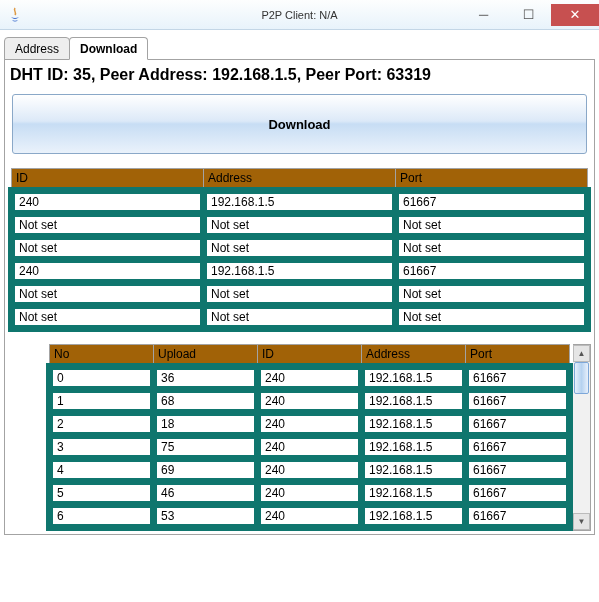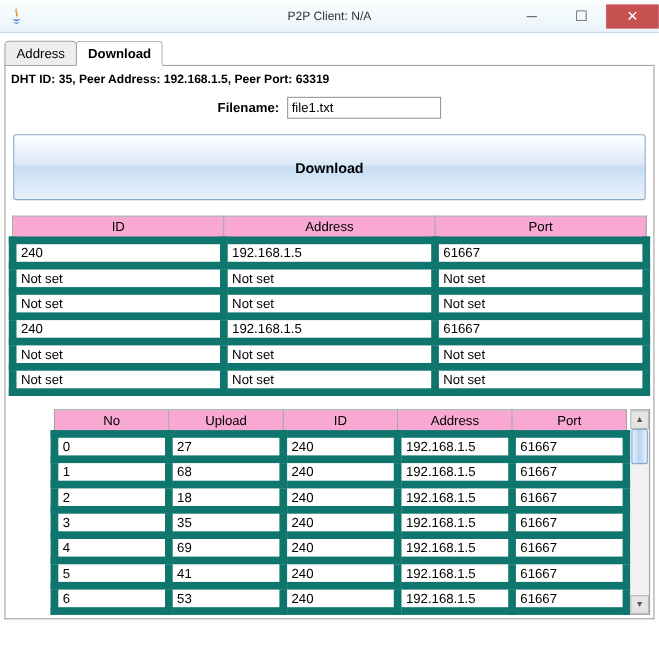--- a/index.html
+++ b/index.html
@@ -78,21 +78,21 @@
     border-bottom: 1px solid #fff;
     font-weight: bold;
   }
   .tab-panel {
     border: 1px solid #a3a3a3;
     border-top: none;
     padding: 3px;
   }
   .status-line {
     font-weight: bold;
-    font-size: 11px;
+    font-size: 16px;
     padding: 3px 2px 6px 2px;
   }
   .filename-row {
     text-align: center;
     padding: 4px 0 10px 0;
   }
   .filename-row label {
     font-weight: bold;
     margin-right: 4px;
   }
@@ -120,25 +120,25 @@
   }
   .table-block {
     margin-top: 10px;
   }
   table.data {
     width: 100%;
     border-collapse: collapse;
     table-layout: fixed;
   }
   table.data th {
-    background: #f9a8d4;
+    background: #a16207;
     border: 1px solid #a3a3a3;
     font-weight: normal;
     padding: 2px 4px;
-    text-align: center;
+    text-align: left;
     font-size: 12px;
     height: 18px;
   }
   table.data td {
     border: 7px solid #0f766e;
     padding: 1px 4px;
     font-size: 12px;
     height: 17px;
     overflow: hidden;
     white-space: nowrap;
@@ -215,24 +215,20 @@
 
 <div class="content">
   <div class="tabs-bar">
     <div class="tab">Address</div>
     <div class="tab active">Download</div>
   </div>
 
   <div class="tab-panel">
     <div class="status-line">DHT ID: 35, Peer Address: 192.168.1.5, Peer Port: 63319</div>
 
-    <div class="filename-row">
-      <label>Filename:</label>
-      <input class="filename-input" type="text" value="file1.txt" style="">
-    </div>
 
     <div class="dl-button-wrap">
       <button class="download-btn">Download</button>
     </div>
 
     <div class="table-block">
       <table class="data">
         <thead>
           <tr>
             <th>ID</th>
@@ -283,56 +279,56 @@
               <th>No</th>
               <th>Upload</th>
               <th>ID</th>
               <th>Address</th>
               <th>Port</th>
             </tr>
           </thead>
           <tbody>
             <tr>
                 <td>0</td>
-                <td>27</td>
+                <td>36</td>
                 <td>240</td>
                 <td>192.168.1.5</td>
                 <td>61667</td>
               </tr>
             <tr>
                 <td>1</td>
                 <td>68</td>
                 <td>240</td>
                 <td>192.168.1.5</td>
                 <td>61667</td>
               </tr>
             <tr>
                 <td>2</td>
                 <td>18</td>
                 <td>240</td>
                 <td>192.168.1.5</td>
                 <td>61667</td>
               </tr>
             <tr>
                 <td>3</td>
-                <td>35</td>
+                <td>75</td>
                 <td>240</td>
                 <td>192.168.1.5</td>
                 <td>61667</td>
               </tr>
             <tr>
                 <td>4</td>
                 <td>69</td>
                 <td>240</td>
                 <td>192.168.1.5</td>
                 <td>61667</td>
               </tr>
             <tr>
                 <td>5</td>
-                <td>41</td>
+                <td>46</td>
                 <td>240</td>
                 <td>192.168.1.5</td>
                 <td>61667</td>
               </tr>
             <tr style="height:10px;overflow:hidden">
                 <td>6</td>
                 <td>53</td>
                 <td>240</td>
                 <td>192.168.1.5</td>
                 <td>61667</td>

